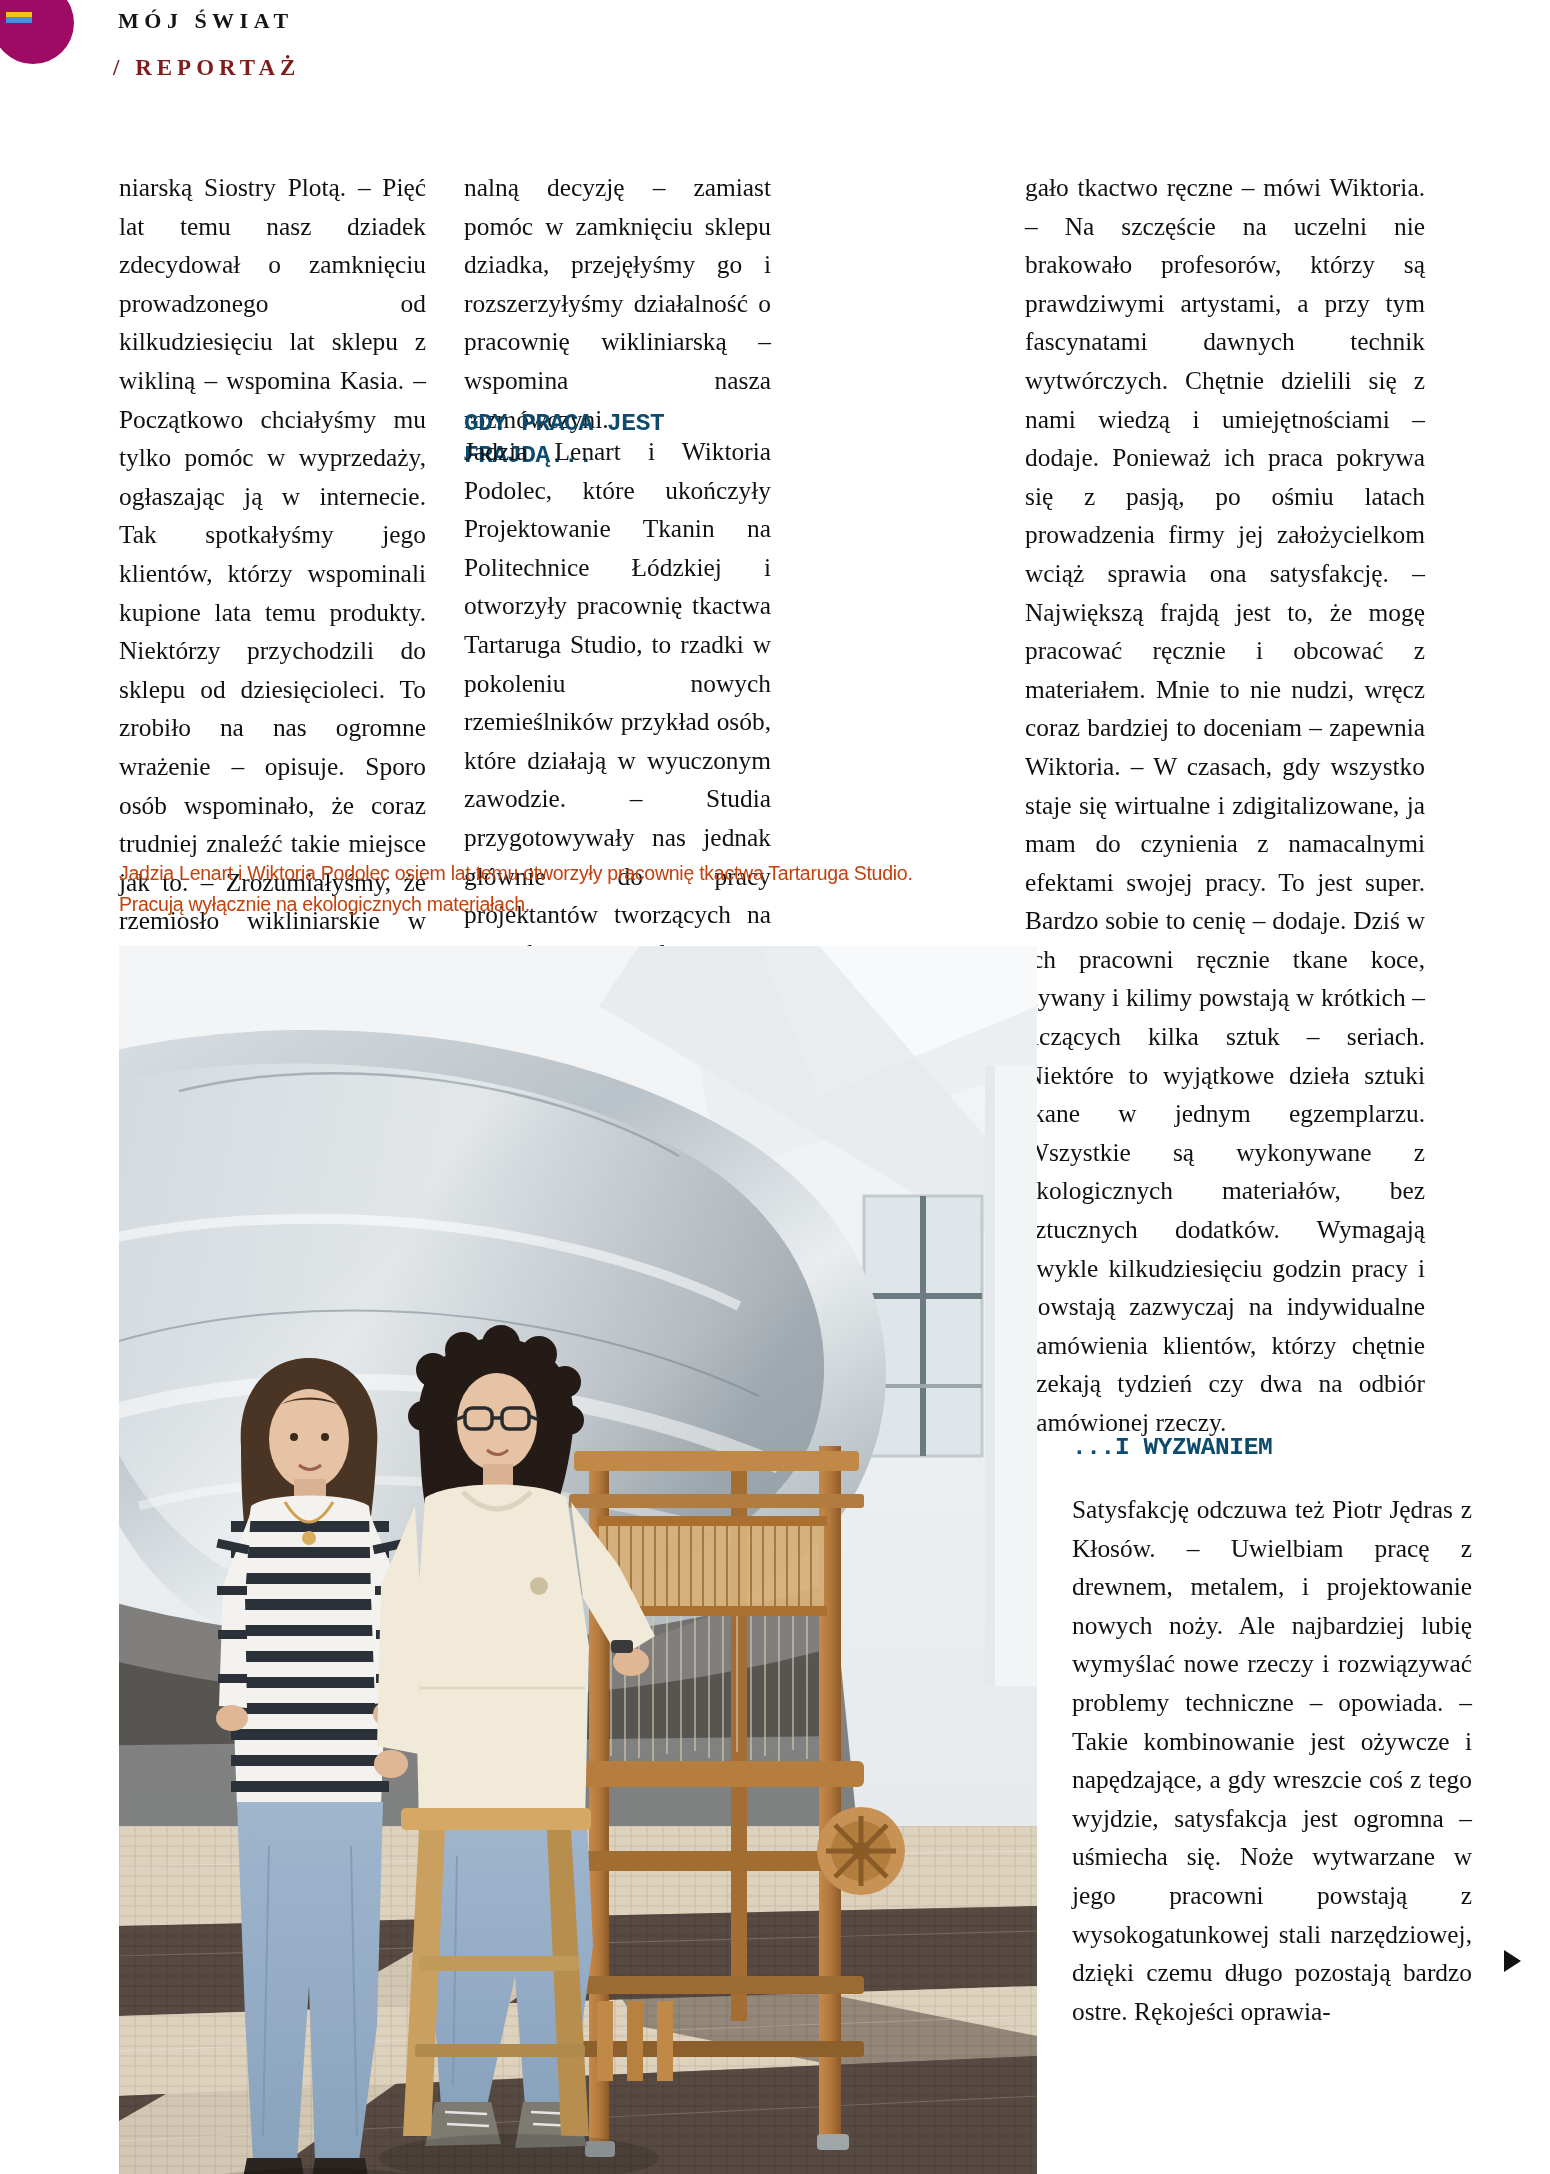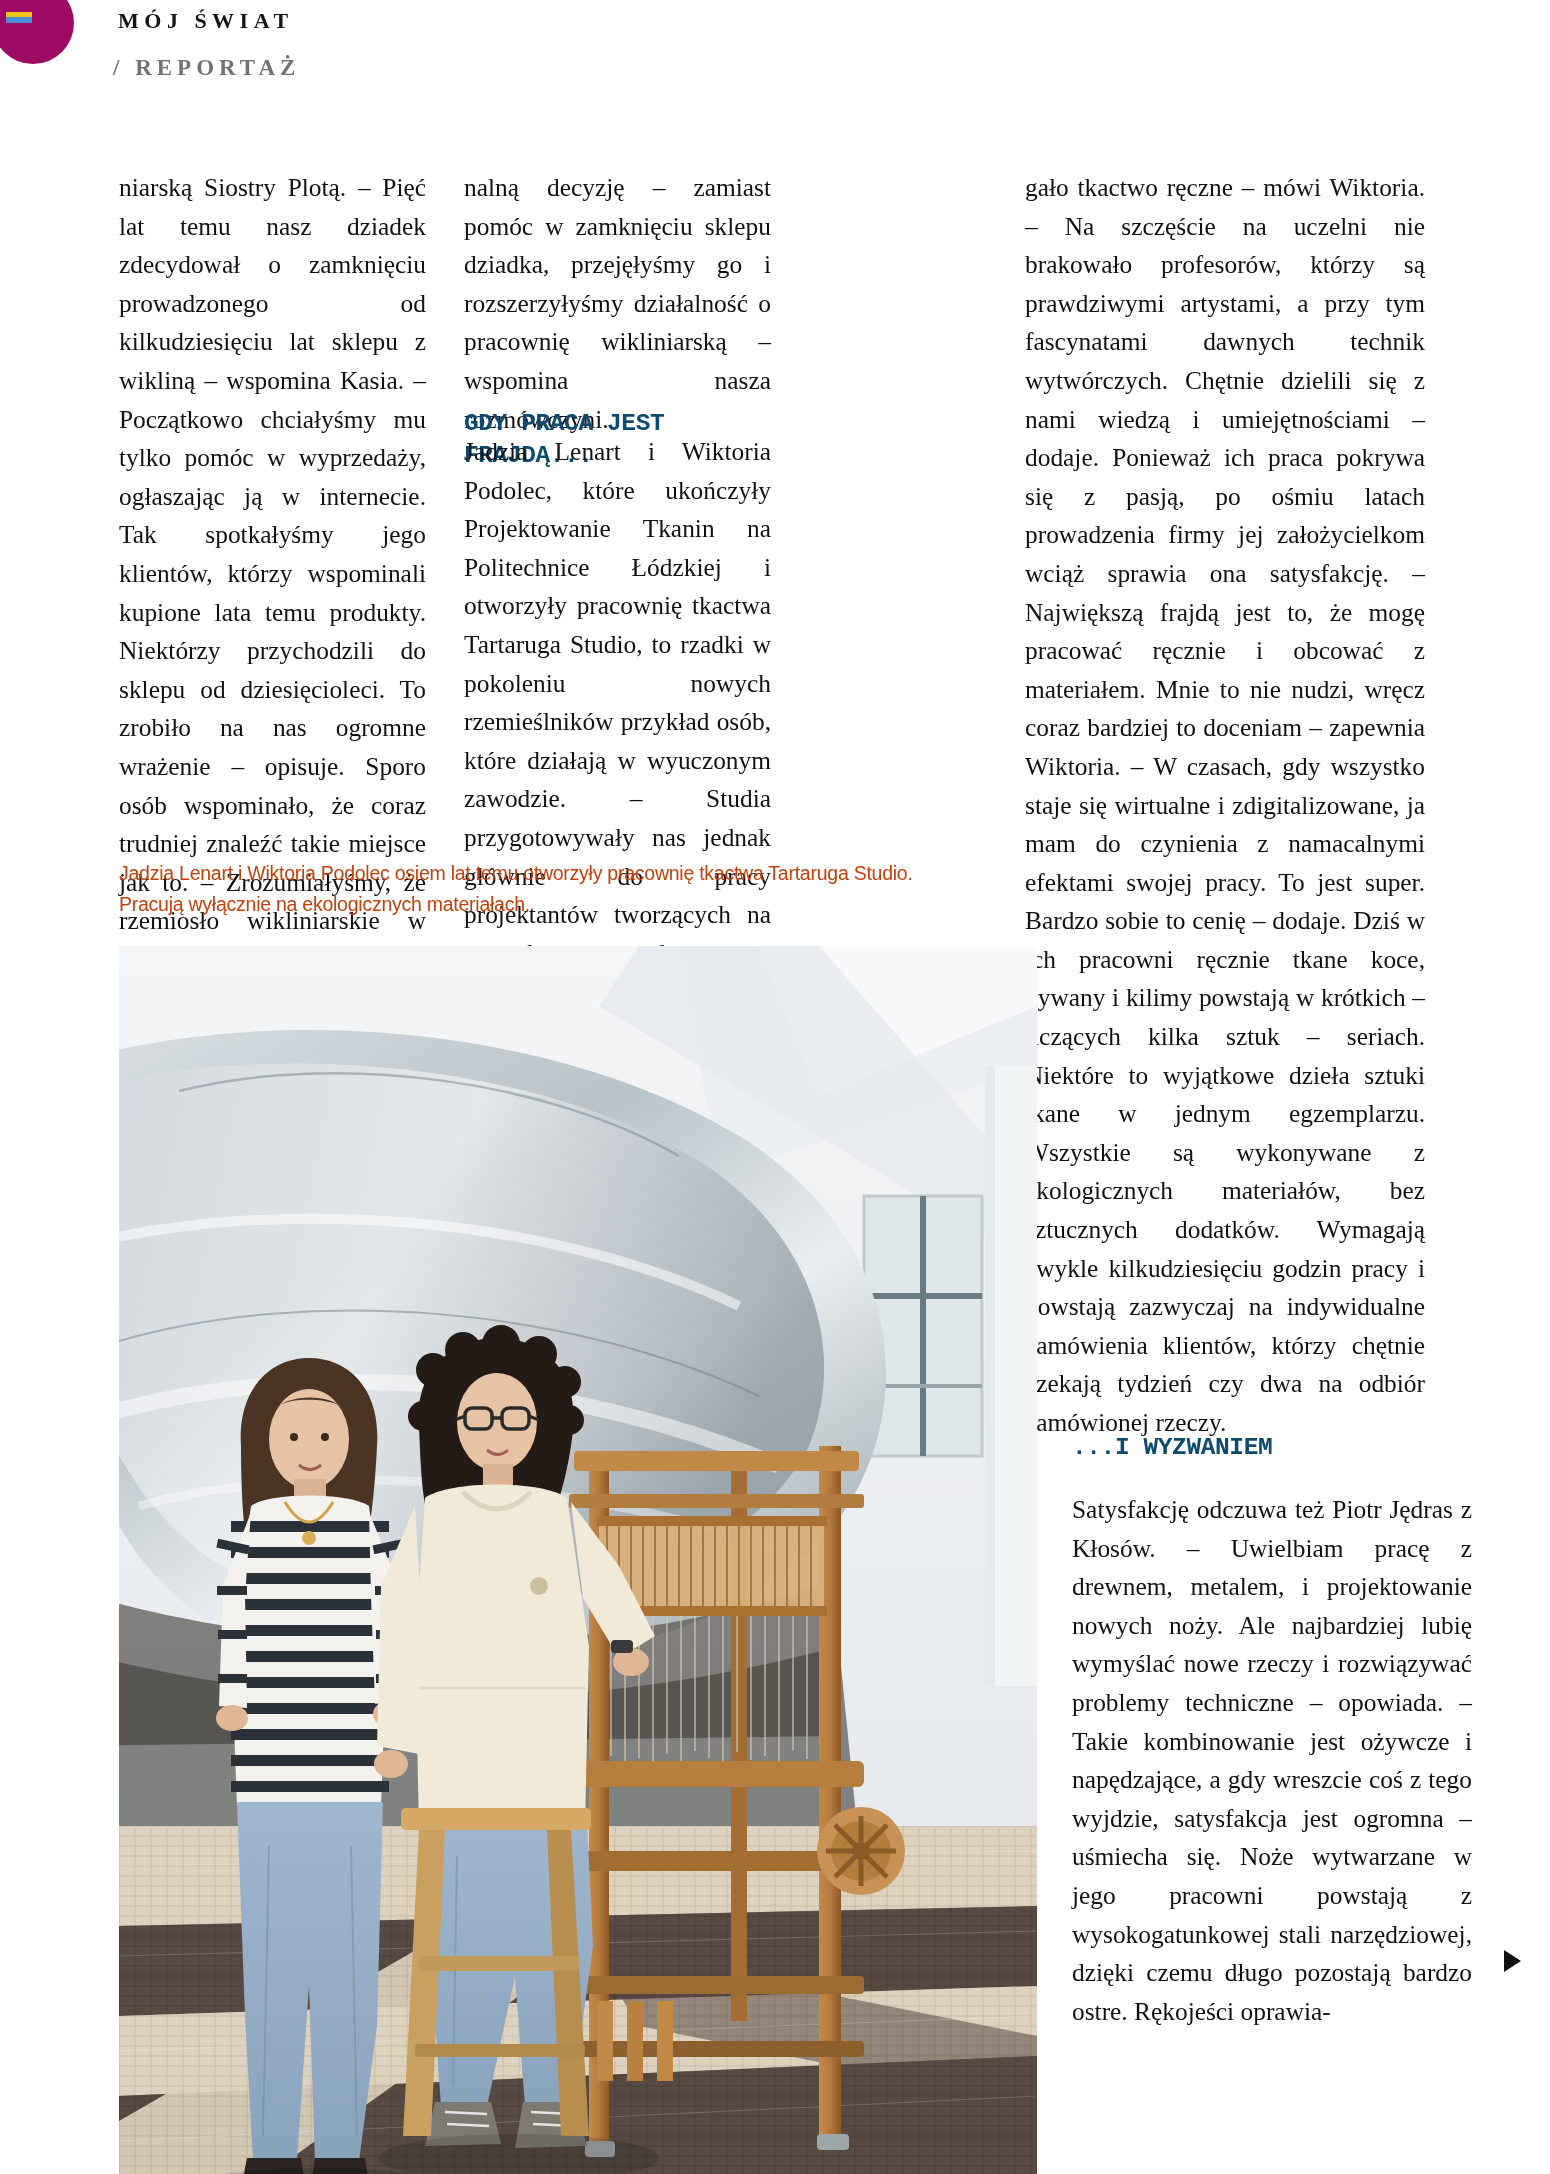--- a/index.html
+++ b/index.html
@@ -25,21 +25,21 @@
   #kicker-title {
     position:absolute; left:118px; top:8px;
     font-family:"Liberation Serif", serif;
     font-size:22px; font-weight:bold; letter-spacing:5.5px;
     color:#161616;
   }
   #kicker-sub {
     position:absolute; left:113px; top:55px;
     font-family:"Liberation Serif", serif;
     font-size:23px; font-weight:bold; letter-spacing:5px;
-    color:#737373;
+    color:#7f1d1d;
     white-space:pre;
   }
 
   
   .col {
     position:absolute;
     font-family:"Liberation Serif", serif;
     font-size:25.4px;
     line-height:38.6px;
     color:#111111;

